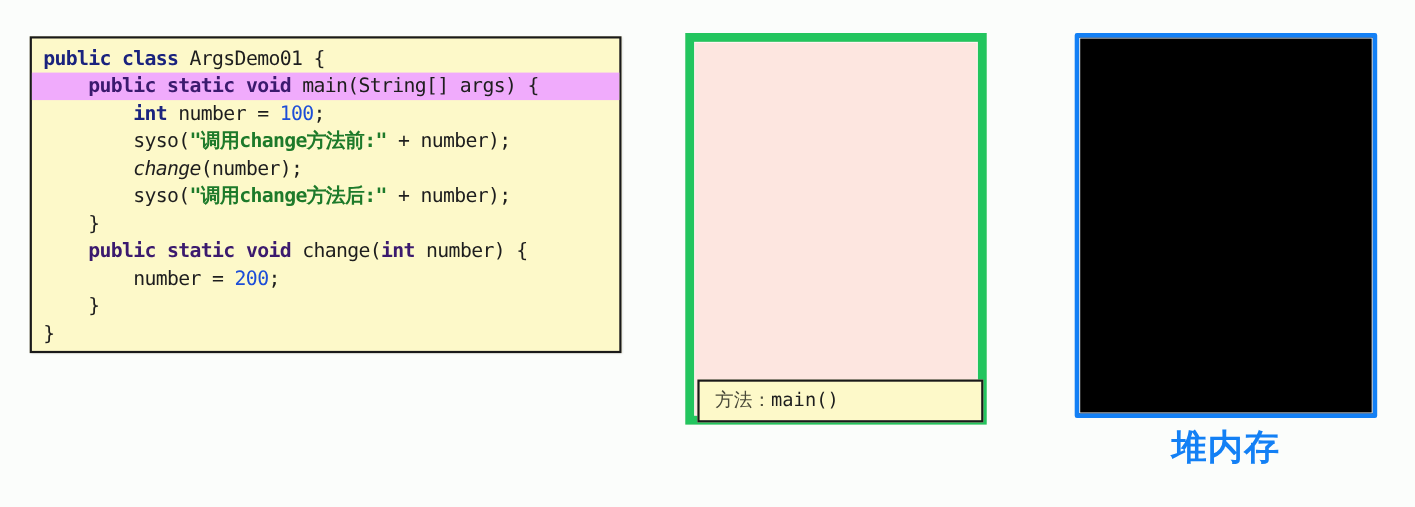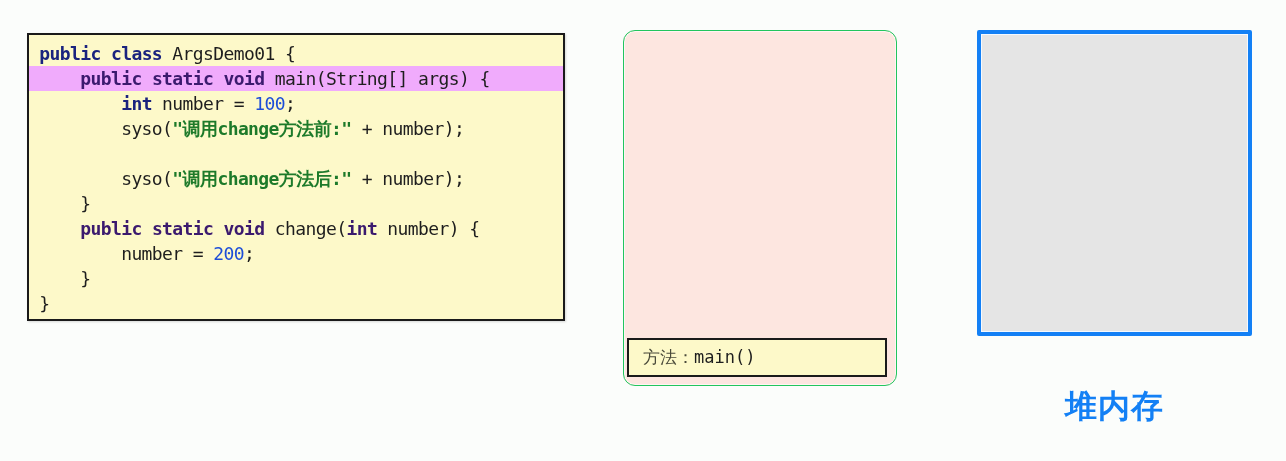--- a/index.html
+++ b/index.html
@@ -47,32 +47,32 @@
     .str-cn { font-family: "DejaVu Serif", serif; font-weight: bold; margin-top: 10px; }
     .it { font-style: italic; }
 
     .stack-box {
       position: absolute;
       left: 623px;
       top: 30px;
       width: 274px;
       height: 356px;
       background: #fde6e0;
-      border: 1px solid #22c55e;
+      border: 8px solid #22c55e;
       box-sizing: border-box;
-      border-radius: 12px;
+      border-radius: 0;
       box-shadow: inset 0 0 0 1px #fff5f2;
     }
     .heap-box {
       position: absolute;
       left: 977px;
       top: 30px;
       width: 275px;
-      height: 306px;
-      background: #e5e5e5;
+      height: 350px;
+      background: #000000;
       border: 4px solid #1380f5;
       box-sizing: border-box;
       border-radius: 2px;
       box-shadow: inset 0 0 0 1px #f4f9ff;
       text-decoration: underline;
     }
     .frame {
       position: absolute;
       left: 3px;
       top: 307px;
@@ -112,20 +112,21 @@
 
 <div class="code-box">
   <div class="code-line" style="top:6px"> <span class="kw2">public</span> <span class="kw2">class</span><span> ArgsDemo01 {</span></div>
 
   <div class="code-line hl" style="top:31px"> <span>    </span><span class="kw">public</span> <span class="kw">static</span> <span class="kw">void</span><span> main(String[] args) {</span></div>
 
   <div class="code-line" style="top:56px"> <span>        </span><span class="kw2">int</span><span> number = </span><span class="num">100</span><span>;</span></div>
 
   <div class="code-line" style="top:81px"> <span>        syso(</span><span class="str">"</span><span class="str str-cn">调用</span><span class="str">change</span><span class="str str-cn">方法前</span><span class="str">:"</span><span> + number);</span></div>
 
+  <div class="code-line" style="top:106px"> <span>        </span><span class="it">change</span><span>(number);</span></div>
 
   <div class="code-line" style="top:131px"> <span>        syso(</span><span class="str">"</span><span class="str str-cn">调用</span><span class="str">change</span><span class="str str-cn">方法后</span><span class="str">:"</span><span> + number);</span></div>
 
   <div class="code-line" style="top:156px"> <span>    }</span></div>
 
   <div class="code-line" style="top:181px"> <span>    </span><span class="kw">public</span> <span class="kw">static</span> <span class="kw">void</span><span> change(</span><span class="kw">int</span><span> number) {</span></div>
 
   <div class="code-line" style="top:206px"> <span>        number = </span><span class="num">200</span><span>;</span></div>
 
   <div class="code-line" style="top:231px"> <span>    }</span></div>

